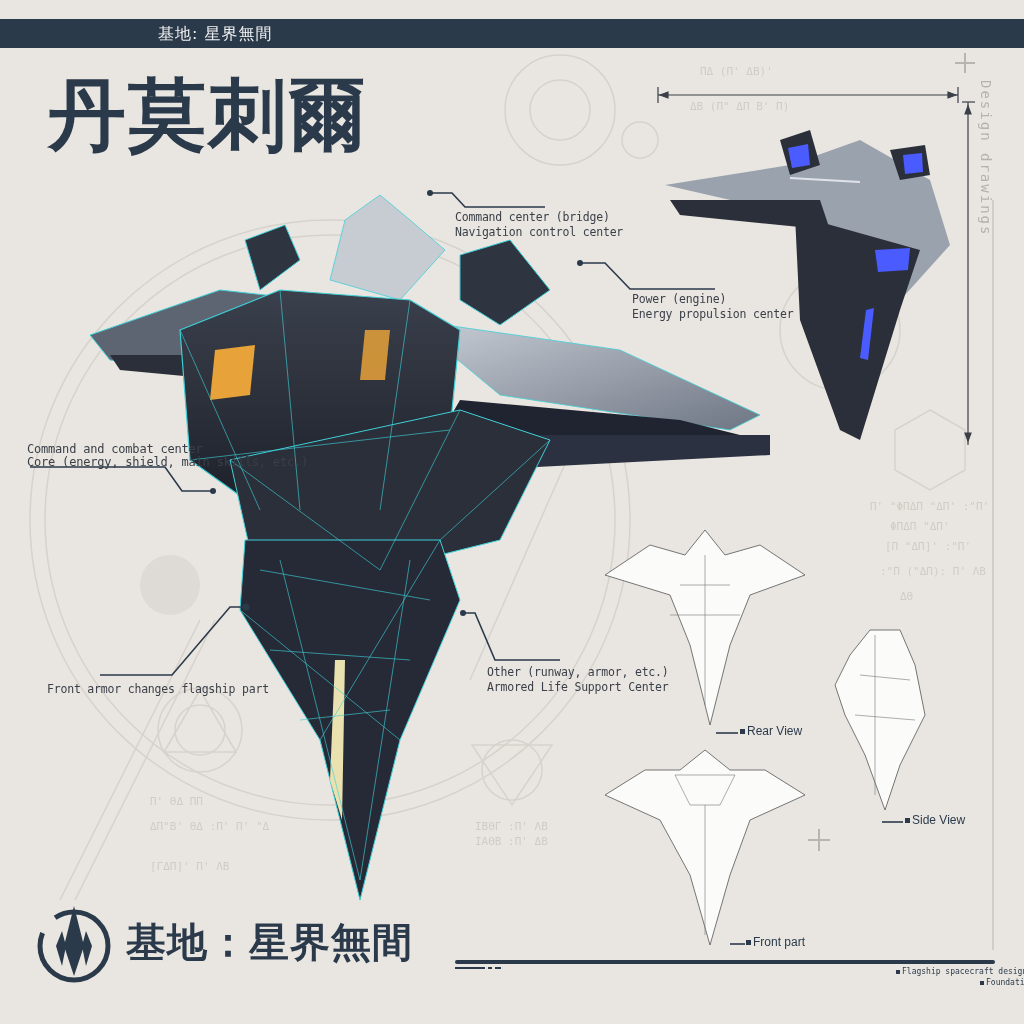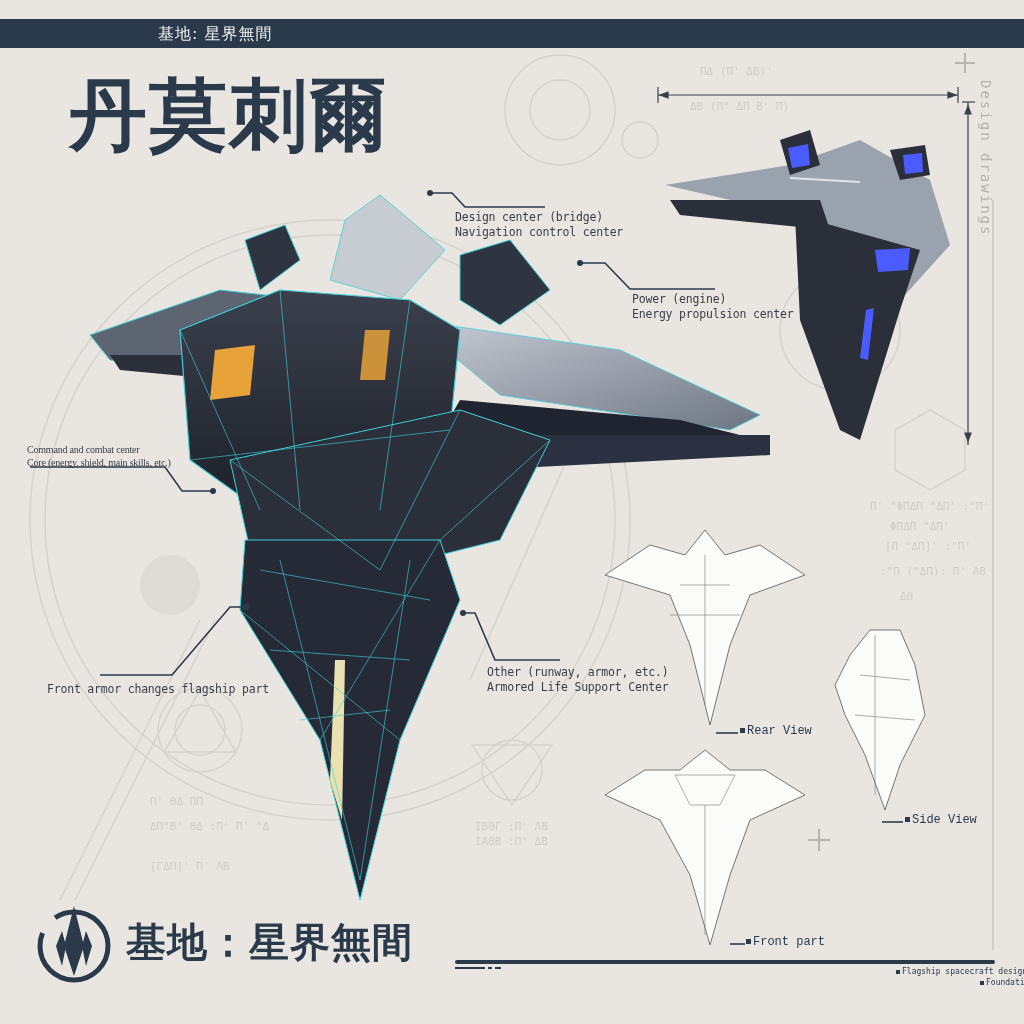--- a/index.html
+++ b/index.html
@@ -1,24 +1,24 @@
 <!DOCTYPE html>
 <html><head>
 <meta charset="utf-8">
 <style>
   html,body{margin:0;padding:0;}
   body{width:1024px;height:1024px;overflow:hidden;background:#e9e6e1;position:relative;font-family:"DejaVu Sans",sans-serif;color:#2b3a4b;}
   .abs{position:absolute;}
   .topbar{left:0;top:19px;width:1024px;height:29px;background:#2b3a4b;}
   .topbar-text{left:158px;top:24px;font-size:16px;color:#f2f2f2;letter-spacing:1px;font-family:"DejaVu Sans",sans-serif;}
-  .title{left:69px;top:76px;font-size:78px;font-weight:bold;color:#2b3a4b;letter-spacing:2px;font-family:"DejaVu Sans",sans-serif;line-height:1;}
+  .title{left:48px;top:76px;font-size:78px;font-weight:bold;color:#2b3a4b;letter-spacing:2px;font-family:"DejaVu Sans",sans-serif;line-height:1;}
   .bg-svg{left:0;top:0;}
   .label{font-size:11.5px;color:#3a3f48;line-height:15px;font-family:"DejaVu Sans Mono",monospace;letter-spacing:-0.2px;white-space:nowrap;}
-  .label.small{font-size:10px;line-height:13px;font-family:Liberation Serif, serif;}
-  .view-label{font-size:12px;color:#2b3a4b;font-family:Liberation Mono, monospace;white-space:nowrap;}
+  .label.small{font-size:12px;line-height:13px;}
+  .view-label{font-size:12px;color:#2b3a4b;font-family:Liberation Sans, sans-serif;white-space:nowrap;}
   .side-text{left:978px;top:80px;writing-mode:vertical-rl;font-size:14px;color:#b5b2ad;letter-spacing:2px;font-family:"DejaVu Sans Mono",monospace;}
   .footer-title{left:126px;top:922px;font-size:40px;font-weight:bold;color:#2b3a4b;letter-spacing:1px;font-family:"DejaVu Sans",sans-serif;line-height:1;}
   .footer-note{font-size:8px;color:#2b3a4b;font-family:"DejaVu Sans Mono",monospace;white-space:nowrap;}
   .sq{display:inline-block;width:5px;height:5px;background:#2b3a4b;margin-right:2px;vertical-align:middle;}
 </style>
 </head>
 <body>
 
 <svg class="abs bg-svg" width="1024" height="1024">
   <g fill="none" stroke="#d6d2cc" stroke-width="1.5">
@@ -170,21 +170,21 @@
     <circle cx="463" cy="613" r="3"></circle>
   </g>
 
   <rect x="455" y="960" width="540" height="4" rx="2" fill="#2b3a4b"></rect>
   <rect x="455" y="967" width="30" height="2" fill="#2b3a4b"></rect>
   <rect x="488" y="967" width="4" height="2" fill="#2b3a4b"></rect>
   <rect x="495" y="967" width="6" height="2" fill="#2b3a4b"></rect>
 </svg>
 
 <div class="abs label" style="left:455px;top:210px;">
-  <div>Design center (bridge)</div>
+  <div>Command center (bridge)</div>
   <div>Navigation control center</div>
 </div>
 <div class="abs label" style="left:632px;top:292px;">
   <div>Power (engine)</div>
   <div>Energy propulsion center</div>
 </div>
 <div class="abs label small" style="left:27px;top:443px;">
   <div>Command and combat center</div>
   <div>Core (energy, shield, main skills, etc.)</div>
 </div>

